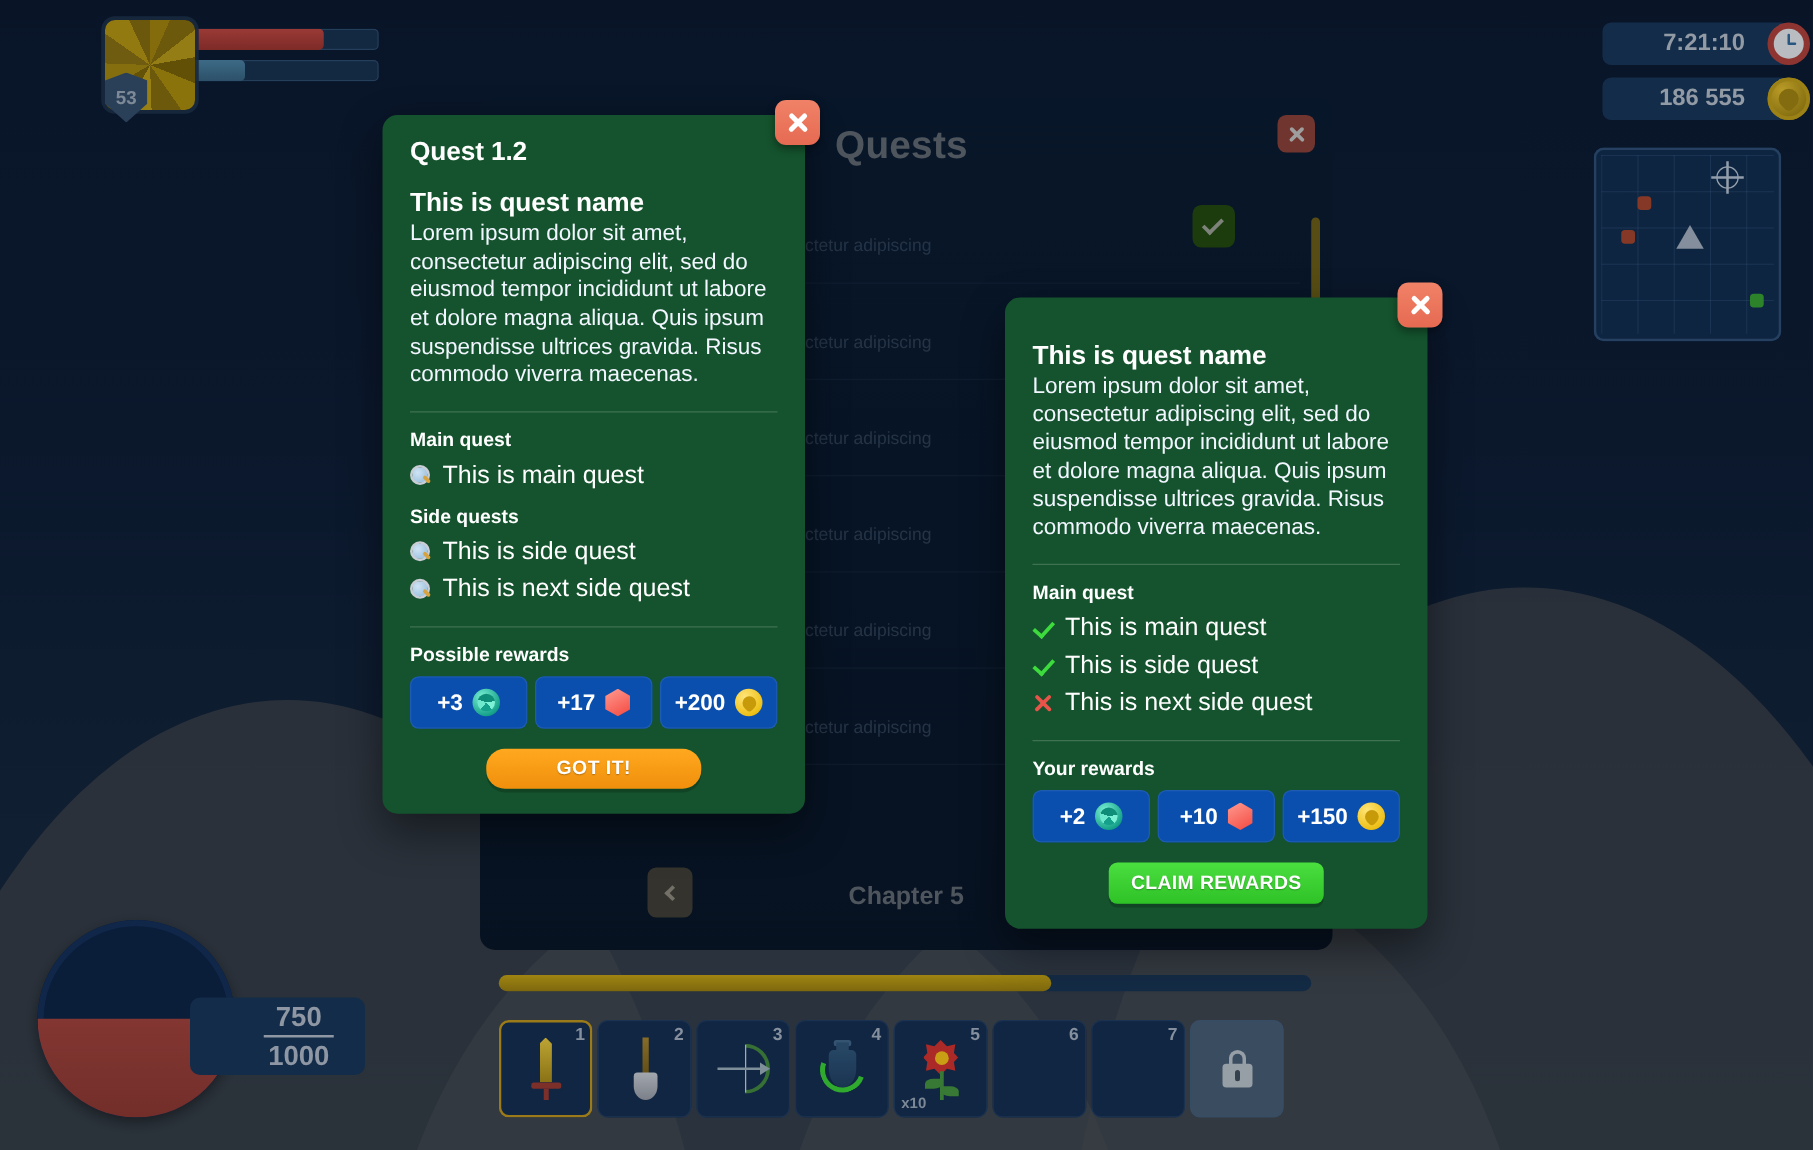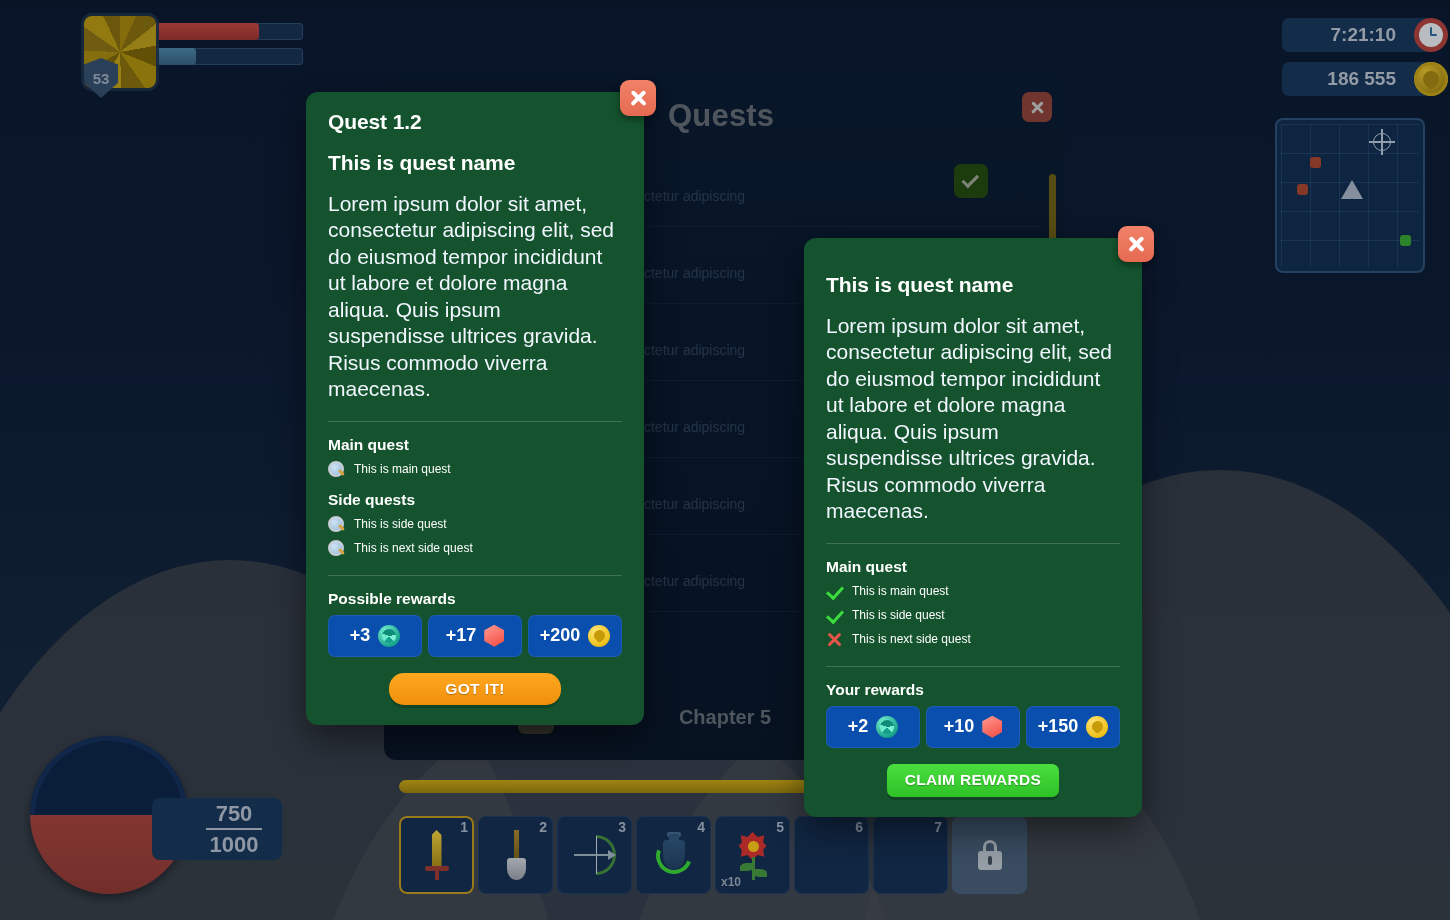--- a/index.html
+++ b/index.html
@@ -218,24 +218,24 @@
     display:flex; align-items:center; justify-content:center;
     box-shadow: 0 3px 7px rgba(0,0,0,.4);
     cursor: pointer;
   }
   .dlg-close .x-glyph { width: 19px; height: 19px; }
   .dlg-close .x-glyph::before, .dlg-close .x-glyph::after {
     width: 19px; height: 4.4px; top: 7.5px;
   }
   .dlg-kicker { font-size: 21px; font-weight: 800; letter-spacing: -.1px; }
   .dlg-title { font-size: 21px; font-weight: 800; margin-top: 17px; letter-spacing: -.1px; }
-  .dlg-body  { font-size: 21px; line-height: 1.26; margin-top: 16px; color: #f1f6ff; }
+  .dlg-body  { font-size: 18px; line-height: 1.26; margin-top: 0; color: #f1f6ff; }
   .dlg-sep { height: 1px; background: rgba(255,255,255,.18); margin: 18px 0 14px; }
   .dlg-subhead { font-size: 15.5px; font-weight: 800; margin-bottom: 7px; }
-  .task { display: flex; align-items: center; gap: 9px; margin: 7px 0; font-size: 12px; }
+  .task { display: flex; align-items: center; gap: 9px; margin: 7px 0; font-size: 20px; }
   .task-label { color: #fff; }
 
   .icon-search {
     width: 17px; height: 17px; position: relative; flex: 0 0 17px;
   }
   .icon-search::before {
     content:""; position:absolute; left:0; top:0; width: 12px; height: 12px;
     border-radius: 50%; border: 2.2px solid #c9cdd6;
     background: radial-gradient(circle at 35% 35%, #cfe4f5, #8fb8d8);
   }
@@ -411,21 +411,21 @@
   .orb-fill { position: absolute; left: 0; right: 0; bottom: 0; }
   .orb-hp .orb-fill { background: linear-gradient(180deg,#8e3b36,#7d322e); }
   .orb-mp .orb-fill { background: linear-gradient(180deg,#3f6d87,#35617c); }
   .orb-label {
     position: absolute; height: 62px; border-radius: 8px; background: #14304f;
     display: flex; flex-direction: column; align-items: center; justify-content: center;
     color: #9aa4b1; font-weight: 800;
   }
   #hud-health { left: 30px; }
   #hud-health .orb-label {
-    left: 122px; top: 62px; width: 130px; padding-left: 34px;
+    left: 122px; top: 62px; width: 140px; padding-left: 34px;
     font-size: 22px; line-height: 1.05;
   }
   #hud-health .orb-label .divider { width: 56px; height: 2px; background: #9aa4b1; margin: 3px 0; }
   #hud-mana { right: 30px; }
   #hud-mana .orb-label {
     right: 122px; top: 86px; width: 170px; padding-right: 40px;
     align-items: flex-start; padding-left: 20px;
     font-size: 22px; height: 52px;
   }
 </style>

